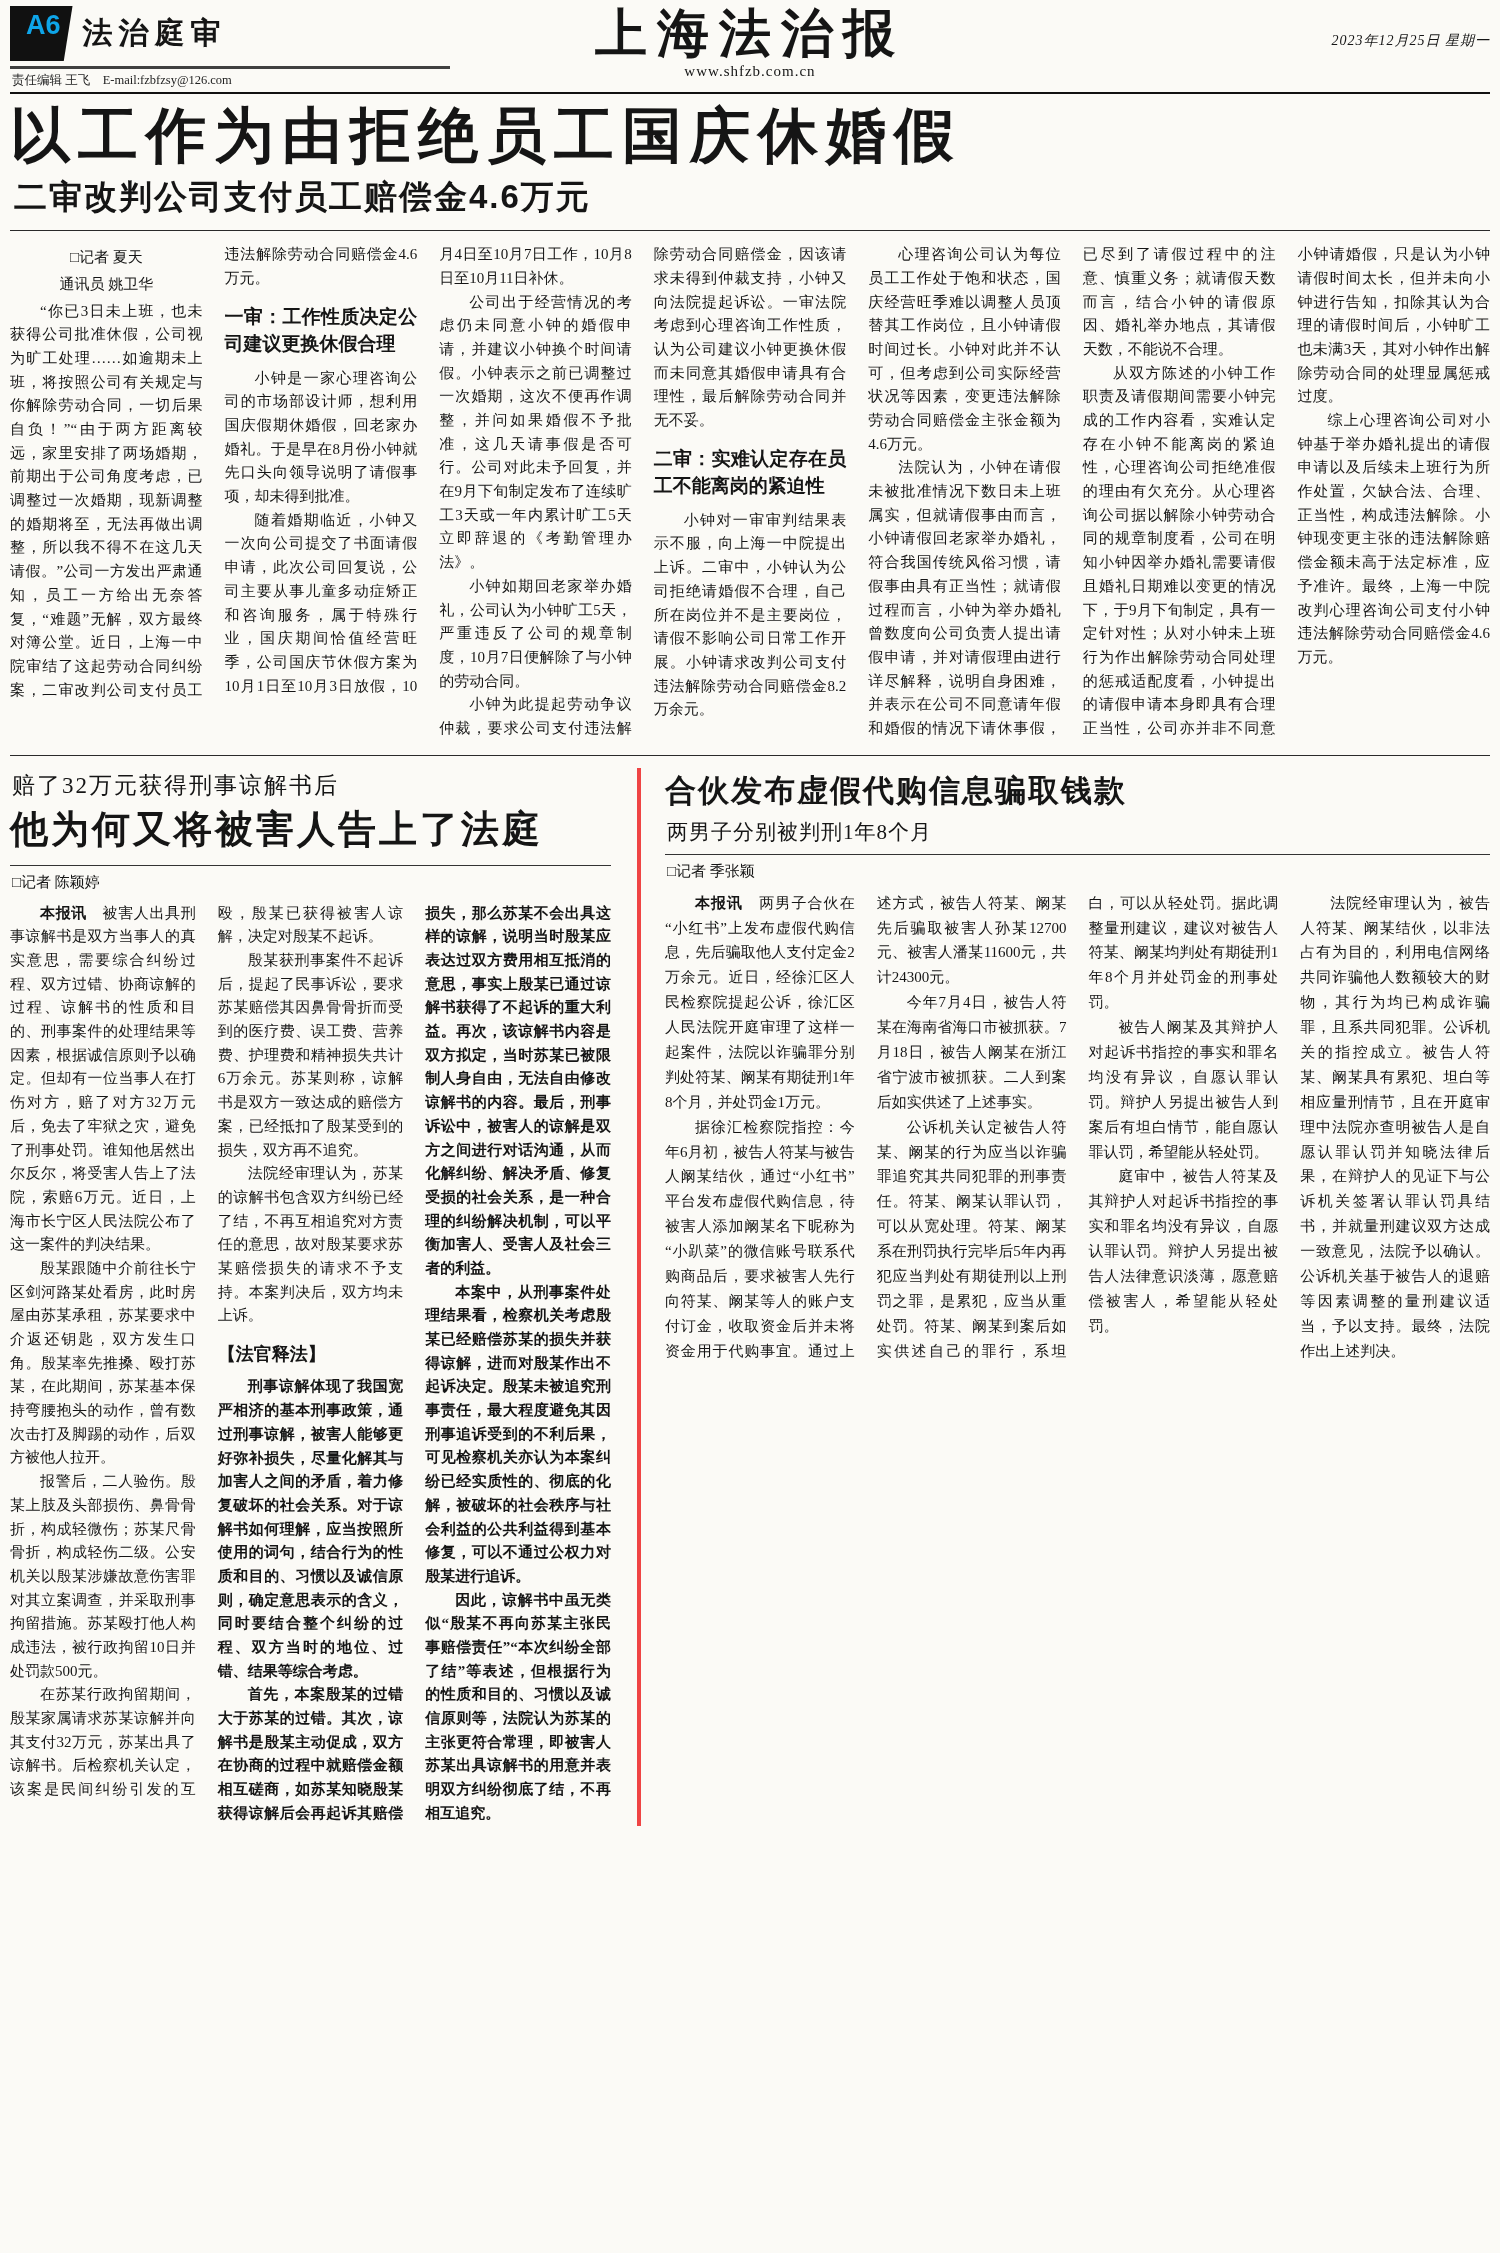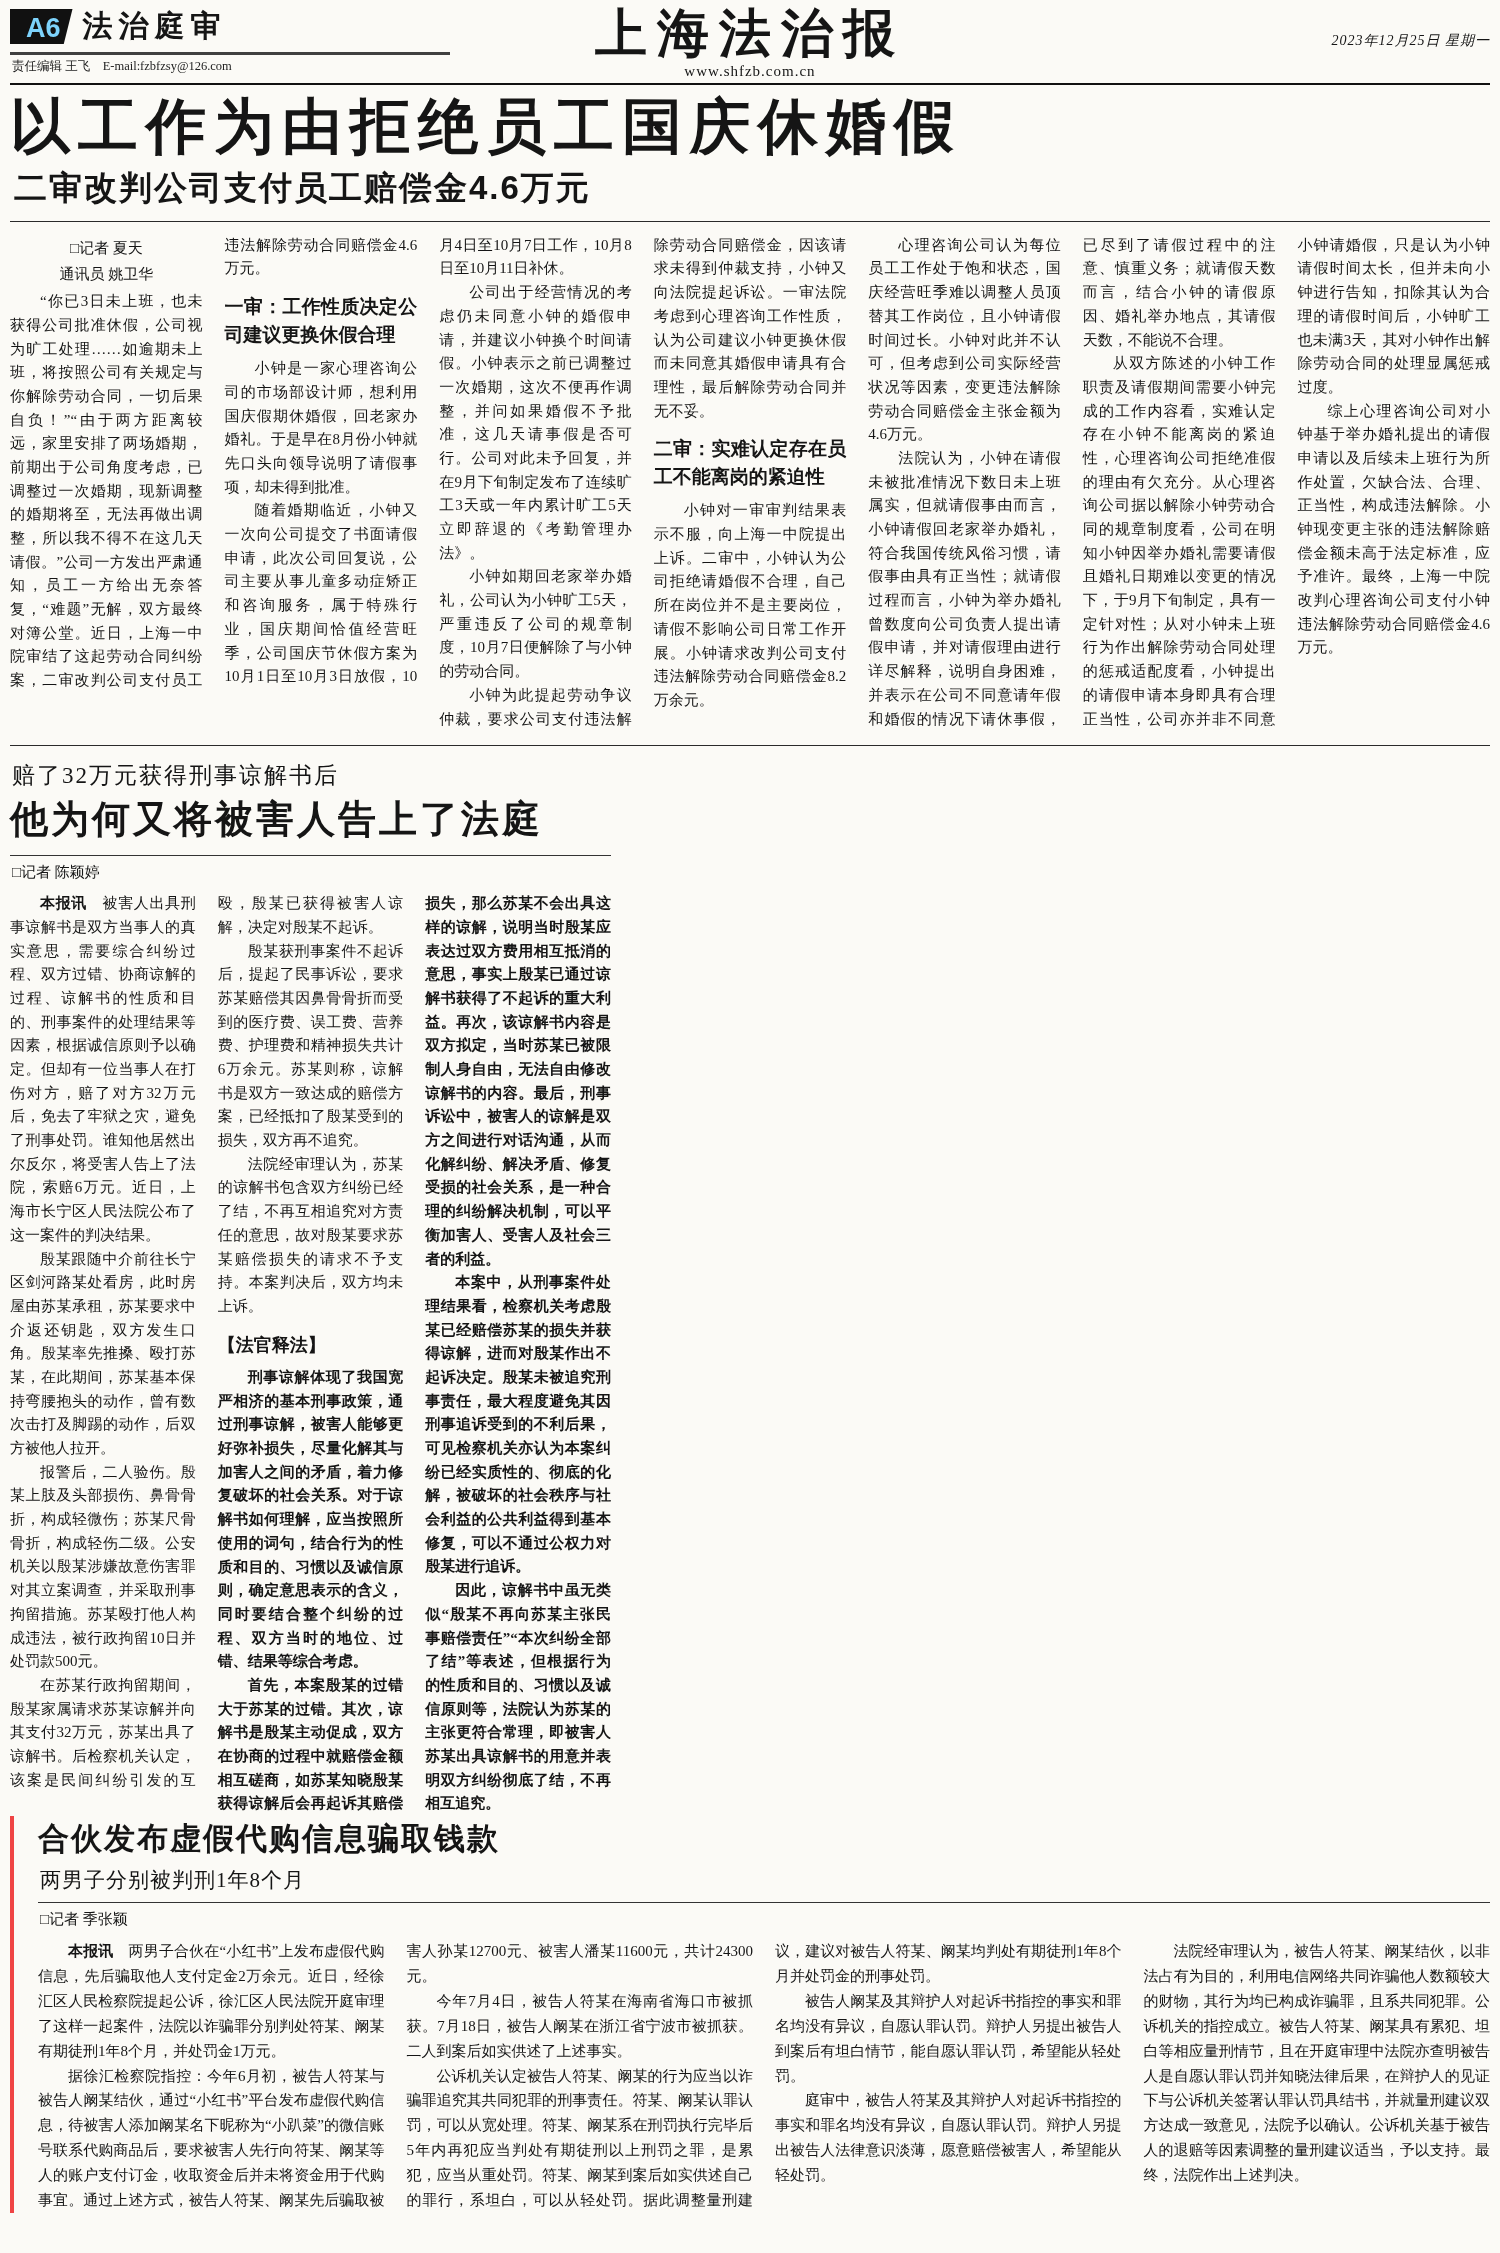--- a/index.html
+++ b/index.html
@@ -8,22 +8,22 @@
     width:1500px; min-height:2253px; margin:0 auto;
     background:#fbfaf6; color:#151515;
     padding:6px 10px 14px 10px;
     font-family:"Liberation Serif","DejaVu Serif",serif;
   }
   
   .masthead-bar { display:flex; align-items:flex-start; border-bottom:2px solid #111; padding-bottom:3px; }
   .mb-left { width:31%; }
   .mb-left-top { display:flex; align-items:center; gap:10px; }
   .pageno-flag {
-    background:#111; color:#7dd3fc; font-family:"Liberation Sans","DejaVu Sans",sans-serif;
-    font-weight:bold; font-size:27px; padding:4px 12px 0 16px;
+    background:#111; color:#0ea5e9; font-family:"Liberation Sans","DejaVu Sans",sans-serif;
+    font-weight:bold; font-size:27px; padding:4px 12px 20px 16px;
     clip-path:polygon(0 0, 100% 0, 86% 100%, 0 100%);
   }
   .section-title { font-family:"Liberation Sans","DejaVu Sans",sans-serif; font-weight:900; font-size:30px; letter-spacing:6px; }
   .editor-line { border-top:3px solid #404040; margin-top:5px; padding:3px 2px 0 2px; font-size:12.5px; color:#222; width:440px; }
   .mb-center { width:38%; text-align:center; }
   .masthead { font-size:52px; font-weight:bold; letter-spacing:10px; line-height:1.05; font-family:"DejaVu Serif","Liberation Serif",serif; }
   .website { font-size:15px; letter-spacing:1px; margin-top:2px; }
   .mb-right { width:31%; text-align:right; font-size:14px; padding-top:26px; letter-spacing:1px;font-style:italic; }
   
   .lead-headline {
@@ -39,21 +39,21 @@
   .para.bold { font-weight:700; }
   .byline-line { margin:3px 0; text-align:center; text-indent:0; font-size:15px; }
   .cross-head {
     font-family:"Liberation Sans","DejaVu Sans",sans-serif;
     font-weight:800; font-size:19px; line-height:1.45;
     margin:12px 0 9px 0; text-indent:0; break-inside:avoid;
   }
   .tag-head { font-weight:900; font-size:18px; margin:12px 0 7px 0; text-indent:0; break-inside:avoid; font-family:"Liberation Sans","DejaVu Sans",sans-serif; }
   
   .band-rule { margin-top:14px; }
-  .bottom-band { display:flex; margin-top:12px;flex-direction:column; }
+  .bottom-band { display:flex; gap:26px; margin-top:12px; }
   .left-article { width:40.6%; }
   .right-article { flex:1; border-left:4px solid #ef4444; padding-left:24px; }
   .kicker { font-size:23px; letter-spacing:2px; margin:2px 0 2px 2px; }
   .la-headline { font-family:"Liberation Sans","DejaVu Sans",sans-serif; font-weight:900; font-size:38px; letter-spacing:3px; margin:3px 0 10px 0; }
   .ra-headline { font-family:"Liberation Sans","DejaVu Sans",sans-serif; font-weight:900; font-size:31px; letter-spacing:2px; margin:2px 0 6px 0; }
   .ra-subhead { font-size:21px; letter-spacing:1px; margin:2px 0 8px 2px; }
   .byline-row { border-top:1px solid #333; padding:7px 2px 0 2px; font-size:15px; margin-bottom:10px; }
   .article-body-3 { column-count:3; column-gap:22px; font-size:15px; line-height:1.58; text-align:justify; }
   .article-body-4 { column-count:4; column-gap:22px; font-size:15px; line-height:1.66; text-align:justify; }
 </style>

